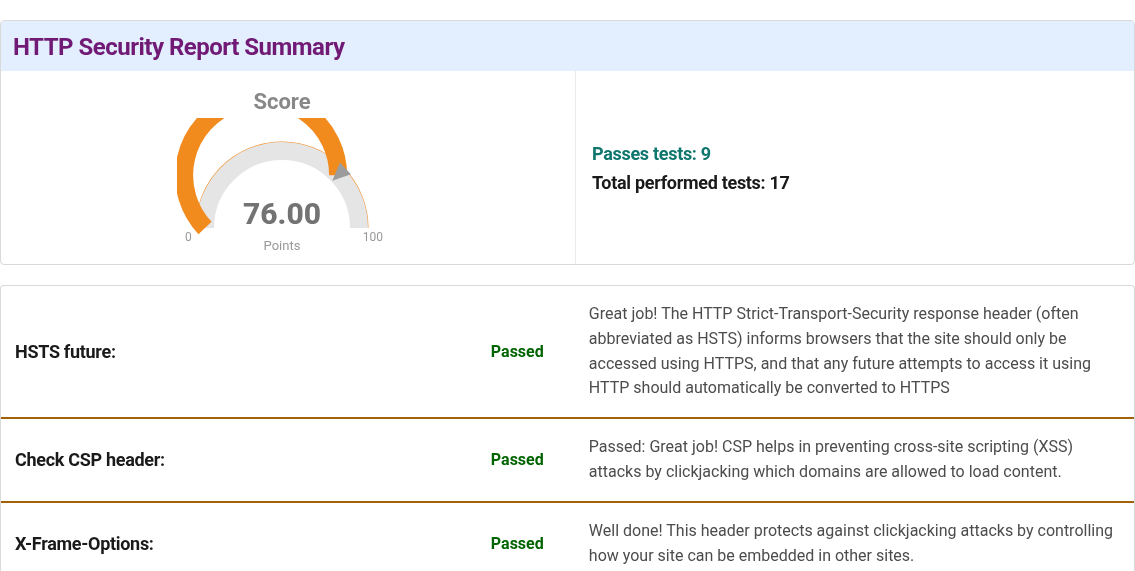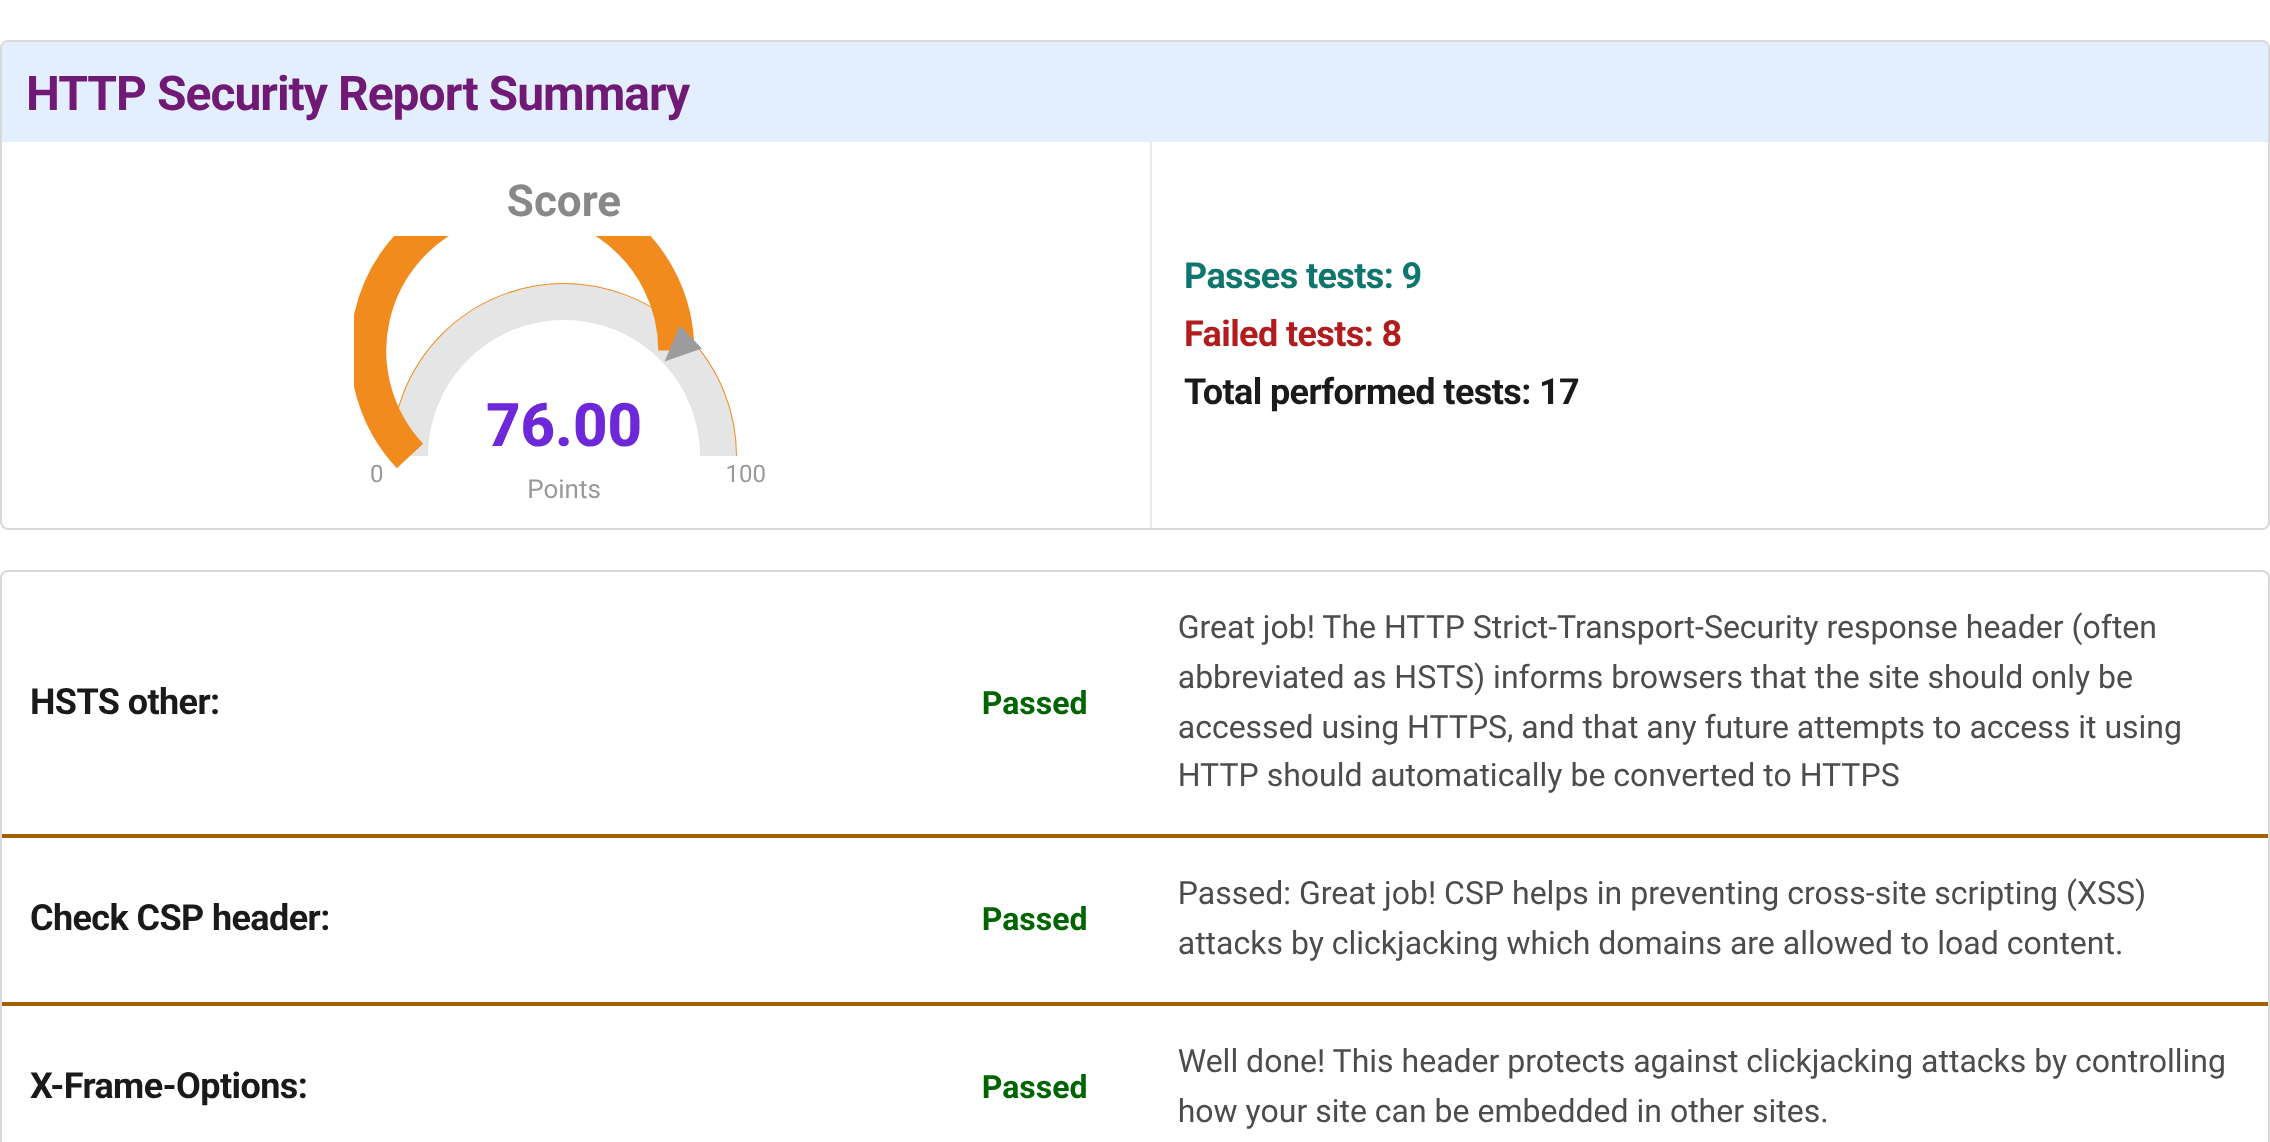--- a/index.html
+++ b/index.html
@@ -56,21 +56,21 @@
     position: relative;
   }
   svg.gauge { display: block; margin: 0 auto; }
   .gauge-center-num {
     position: absolute;
     left: 50%;
     transform: translateX(-50%);
     top: 78px;
     font-size: 30px;
     font-weight: 800;
-    color: #6d28d9;
+    color: #737373;
     text-align: center;
   }
   .gauge-center-unit {
     position: absolute;
     left: 50%;
     transform: translateX(-50%);
     top: 120px;
     font-size: 13px;
     color: #999;
   }
@@ -151,31 +151,30 @@
             <polygon id="gauge-pointer" points="155.2988352920774,62.76624969092047 162.94389373823327,44.612652764832774 173.8966474330923,56.27615080357536" fill="#9c9c9c"></polygon>
           </svg>
           <div class="gauge-center-num">76.00</div>
           <div class="gauge-center-unit">Points</div>
           <div class="gauge-min">0</div>
           <div class="gauge-max">100</div>
         </div>
       </div>
       <div class="summary-right">
         <div class="stat-line passes">Passes tests: 9</div>
-        <div class="stat-line failed">Failed tests: 8</div>
         <div class="stat-line total">Total performed tests: 17</div>
       </div>
     </div>
   </div>
 
   <div class="panel" style="border-bottom:none;">
     <table class="headers-table">
       <tbody id="headers-tbody">
           <tr>
-            <td class="col-name">HSTS other:</td>
+            <td class="col-name">HSTS future:</td>
             <td class="col-status status-pass">Passed</td>
             <td class="col-desc">Great job! The HTTP Strict-Transport-Security response header (often abbreviated as HSTS) informs browsers that the site should only be accessed using HTTPS, and that any future attempts to access it using HTTP should automatically be converted to HTTPS</td>
           </tr>
           <tr>
             <td class="col-name">Check CSP header:</td>
             <td class="col-status status-pass">Passed</td>
             <td class="col-desc">Passed: Great job! CSP helps in preventing cross-site scripting (XSS) attacks by clickjacking which domains are allowed to load content.</td>
           </tr>
           <tr>
             <td class="col-name">X-Frame-Options:</td>

